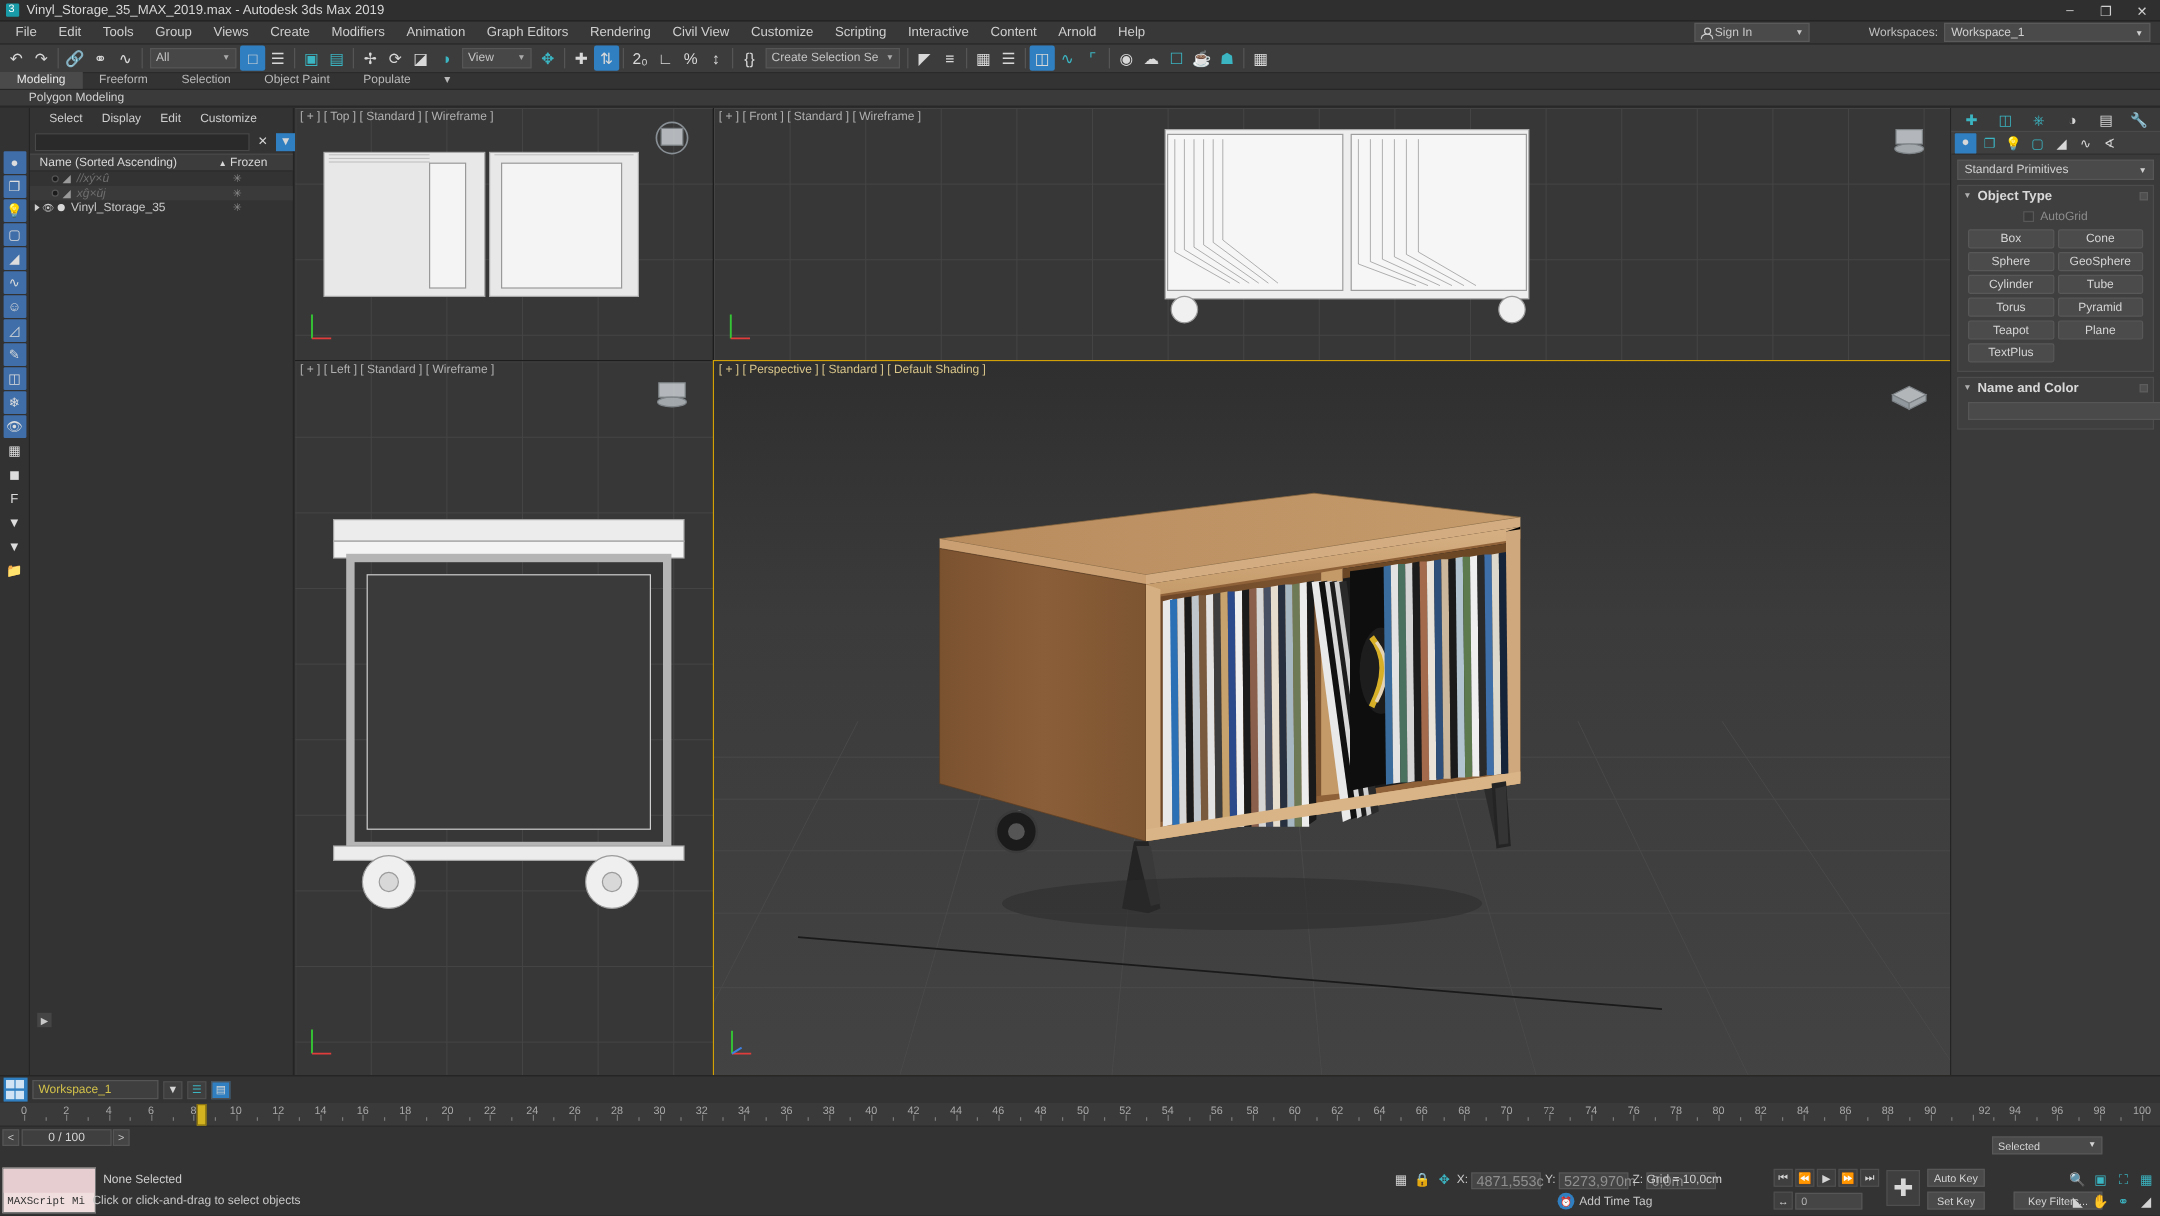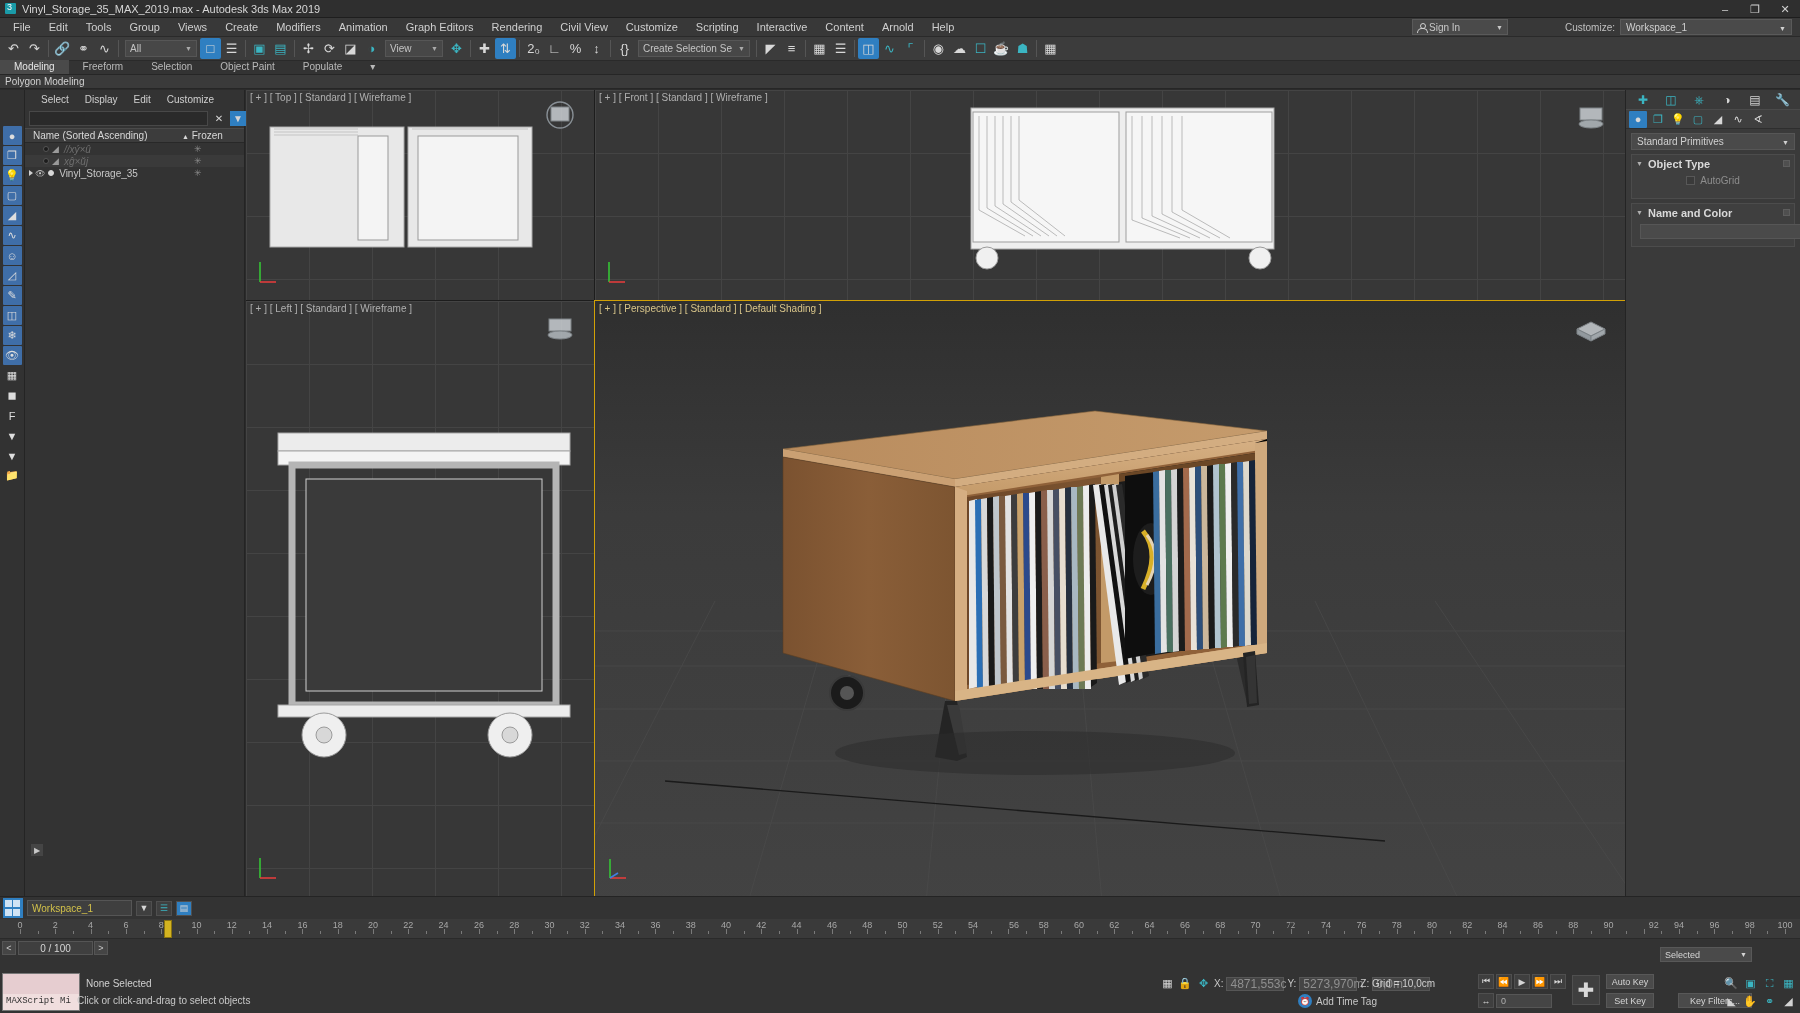--- a/index.html
+++ b/index.html
@@ -48,21 +48,21 @@
   .tb.act{background:#2f7fc1;}
   .tb-sep{width:1px;height:17px;background:#555;margin:0 3px;flex:none;}
   .tb-combo{height:17px;background:#474747;border:1px solid #565656;font-size:10px;color:#c5c5c5;
      display:flex;align-items:center;padding-left:4px;position:relative;flex:none;margin:0 3px;}
   .tb-combo .carrot{position:absolute;right:4px;font-size:7px;color:#aaa;}
   
   #ribbon{height:14px;background:#333;display:flex;align-items:flex-end;border-bottom:1px solid #262626;}
   .rb-tab{height:14px;line-height:14px;padding:0 14px;font-size:10px;color:#b9b9b9;}
   .rb-tab.act{background:#4a4a4a;color:#e6e6e6;}
   #ribbon2{height:14px;background:#3a3a3a;display:flex;align-items:center;border-bottom:1px solid #262626;}
-  #ribbon2 .lbl{font-size:10px;color:#d0d0d0;padding-left:5px;}
+  #ribbon2 .lbl{font-size:10px;color:#d0d0d0;padding-left:24px;}
   
   #workspace{position:absolute;top:90px;left:0;right:0;bottom:117px;background:#2b2b2b;}
   
   #leftstrip{position:absolute;left:0;top:0;width:25px;bottom:0;background:#323232;border-right:1px solid #242424;
      display:flex;flex-direction:column;align-items:center;padding-top:36px;}
   .ls{width:19px;height:19px;margin-bottom:1px;display:flex;align-items:center;justify-content:center;
       font-size:11px;color:#ddd;border-radius:1px;flex:none;}
   .ls.on{background:#3f6ea8;}
   
   #explorer{position:absolute;left:25px;top:0;width:220px;bottom:0;background:#333;border-right:1px solid #242424;}
@@ -201,21 +201,21 @@
   <div class="menu-item">Interactive</div>
   <div class="menu-item">Content</div>
   <div class="menu-item">Arnold</div>
   <div class="menu-item">Help</div>
 
   <div id="signin-box">
     <span class="person-ico"></span>
     <span class="lbl">Sign In</span>
     <span class="carrot">▼</span>
   </div>
-  <div id="ws-label">Customize:</div>
+  <div id="ws-label">Workspaces:</div>
   <div id="ws-select">
     <span>Workspace_1</span>
     <span class="carrot">▼</span>
   </div>
 </div>
 
 <div id="toolbar">
   <div class="tb">↶</div>
   <div class="tb">↷</div>
   <div class="tb-sep"></div>
@@ -626,20 +626,33 @@
     <div class="rollout">
       <div class="ro-hdr">
         <span class="rtri">▼</span>
         <span>Object Type</span>
         <span class="pin"></span>
       </div>
       <div class="ro-body">
         <div class="autogrid">
           <span class="cb"></span>
           <span>AutoGrid</span>
+        </div>
+        <div class="btn-grid">
+          <div class="pbtn">Box</div>
+          <div class="pbtn">Cone</div>
+          <div class="pbtn">Sphere</div>
+          <div class="pbtn">GeoSphere</div>
+          <div class="pbtn">Cylinder</div>
+          <div class="pbtn">Tube</div>
+          <div class="pbtn">Torus</div>
+          <div class="pbtn">Pyramid</div>
+          <div class="pbtn">Teapot</div>
+          <div class="pbtn">Plane</div>
+          <div class="pbtn single">TextPlus</div>
         </div>
       </div>
     </div>
 
     <div class="rollout">
       <div class="ro-hdr">
         <span class="rtri">▼</span>
         <span>Name and Color</span>
         <span class="pin"></span>
       </div>

